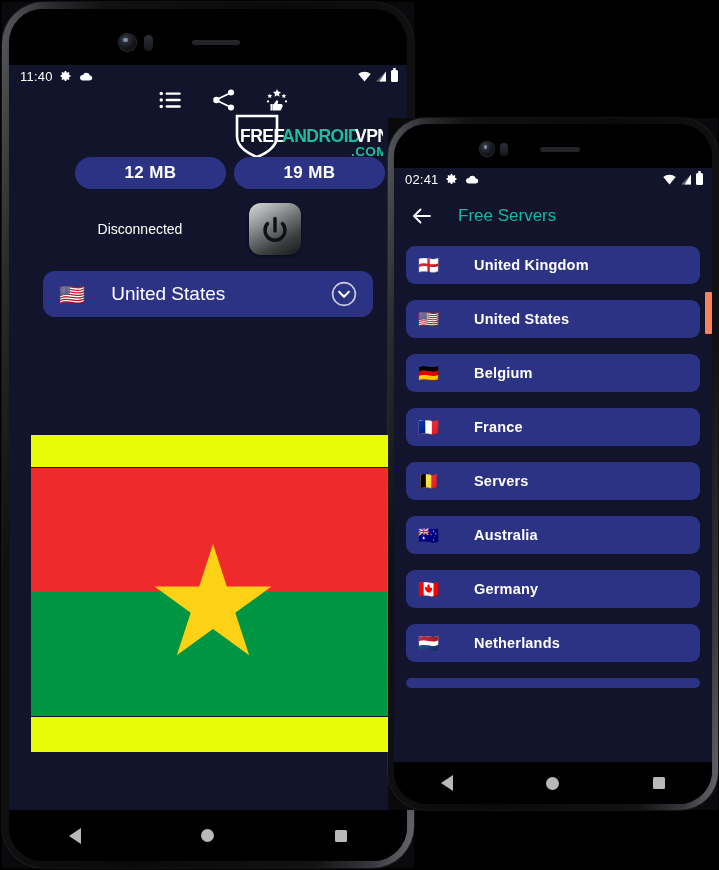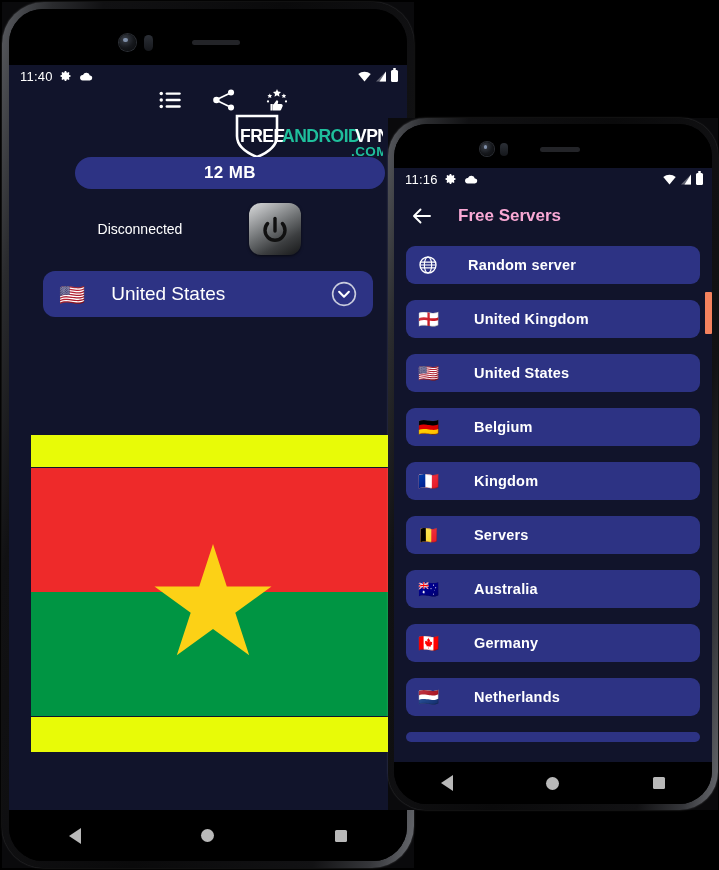--- a/index.html
+++ b/index.html
@@ -124,21 +124,21 @@
   #phone2 .notchbar { height: 44px; }
   #phone2 .cam { left: 86px; top: 18px; width: 14px; height: 14px; }
   #phone2 .sensor { left: 106px; top: 19px; width: 8px; height: 13px; border-radius:5px;
                     background: linear-gradient(#2b2f36,#15171b); }
   #phone2 .speaker { left: 146px; top: 23px; width: 40px; height: 5px; }
   #phone2 .screen { top: 44px; bottom: 42px; }
   #phone2 .navbar { height: 42px; }
 
   .appbar { display:flex; align-items:center; height: 52px; padding: 0 16px; }
   .back-arrow { width:24px; height:24px; cursor:pointer; }
-  .appbar-title { color:#f9a8d4; font-size:17px; margin-left: 24px; font-weight: bold; }
+  .appbar-title { color:#14b8a6; font-size:17px; margin-left: 24px; }
 
   .server-list { padding: 4px 12px 0 12px; position:relative; }
   .server-item {
     height: 38px; border-radius: 9px; background:#2d3384;
     display:flex; align-items:center; margin-bottom: 16px;
     padding: 0 12px; cursor:pointer;
   }
   .server-item:last-child { margin-bottom: 0; }
   .sv-flag { font-size: 17px; width: 26px; line-height:1; }
   .sv-globe { width:20px; height:20px; }
@@ -220,20 +220,21 @@
               <text x="7" y="29" font-family="Liberation Sans, sans-serif" font-size="17.5" font-weight="bold" fill="#ffffff" letter-spacing="-0.5">FREE</text>
               <text x="49" y="29" font-family="Liberation Sans, sans-serif" font-size="17.5" font-weight="bold" fill="#1fbf9c" letter-spacing="-0.5">ANDROID</text>
               <text x="122" y="29" font-family="Liberation Sans, sans-serif" font-size="17.5" font-weight="bold" fill="#ffffff" letter-spacing="-0.5">VPN</text>
               <text x="118" y="43" font-family="Liberation Sans, sans-serif" font-size="13.5" font-weight="bold" fill="#1fbf9c" letter-spacing="0.4">.COM</text>
             </svg>
           </div>
         </div>
 
         <div class="stats-row">
           <div class="pill">12 MB</div>
+          <div class="pill">19 MB</div>
         </div>
 
         <div class="conn-row">
           <div class="conn-status">Disconnected</div>
           <div class="powerbtn">
             <svg width="34" height="34" viewBox="0 0 34 34">
               <path d="M9.6 11.5a10 10 0 1 0 14.8 0" fill="none" stroke="#101010" stroke-width="3.4" stroke-linecap="round"></path>
               <line x1="17" y1="6.5" x2="17" y2="19" stroke="#101010" stroke-width="3.4" stroke-linecap="round"></line>
             </svg>
           </div>
@@ -273,21 +274,21 @@
       <div class="notchbar">
         <div class="cam"></div>
         <div class="sensor"></div>
         <div class="speaker"></div>
       </div>
 
       <div class="screen">
 
         <div class="statusbar">
           <div class="sb-left">
-            <span class="sb-time">11:16</span>
+            <span class="sb-time">02:41</span>
             <svg class="ico-gear" viewBox="0 0 24 24">
               <path fill="#fff" d="M12 8.5A3.5 3.5 0 1 0 12 15.5 3.5 3.5 0 1 0 12 8.5zM21 13.5v-3l-2.6-.5a6.9 6.9 0 0 0-.8-1.9l1.5-2.2-2.1-2.1-2.2 1.5a6.9 6.9 0 0 0-1.9-.8L12.5 2h-3l-.5 2.6a6.9 6.9 0 0 0-1.9.8L4.9 3.9 2.8 6l1.5 2.2a6.9 6.9 0 0 0-.8 1.9L1 10.5v3l2.5.5c.2.7.4 1.3.8 1.9L2.8 18l2.1 2.1 2.2-1.5c.6.4 1.2.6 1.9.8l.5 2.6h3l.5-2.6c.7-.2 1.3-.4 1.9-.8l2.2 1.5 2.1-2.1-1.5-2.2c.4-.6.6-1.2.8-1.9z"></path>
             </svg>
             <svg class="ico-cloud" viewBox="0 0 24 18">
               <path fill="#fff" d="M6 17h12.5a4.5 4.5 0 0 0 .4-9A6.5 6.5 0 0 0 6.6 7 5 5 0 0 0 6 17z"></path>
             </svg>
           </div>
           <div class="sb-right">
             <svg class="ico-wifi" viewBox="0 0 24 20">
               <path fill="#fff" d="M12 19 23.5 5.2A18.5 18.5 0 0 0 .5 5.2z"></path>
@@ -302,47 +303,39 @@
 
         <div class="appbar">
           <svg class="back-arrow" viewBox="0 0 24 24">
             <path d="M20 12H4.5M10.5 5.5 4 12l6.5 6.5" fill="none" stroke="#ffffff" stroke-width="1.9" stroke-linecap="round" stroke-linejoin="round"></path>
           </svg>
           <div class="appbar-title">Free Servers</div>
         </div>
 
         <div class="server-list">
 
-          <div class="server-item">
-            <svg class="sv-globe" viewBox="0 0 24 24">
-              <circle cx="12" cy="12" r="9.6" fill="none" stroke="#ffffff" stroke-width="1.6"></circle>
-              <ellipse cx="12" cy="12" rx="4.4" ry="9.6" fill="none" stroke="#ffffff" stroke-width="1.4"></ellipse>
-              <path d="M2.8 8.5h18.4M2.8 15.5h18.4M2.4 12h19.2" stroke="#ffffff" stroke-width="1.4" fill="none"></path>
-            </svg>
-            <span class="sv-name">Random server</span>
-          </div>
 
           <div class="server-item">
             <span class="sv-flag">🏴󠁧󠁢󠁥󠁮󠁧󠁿</span>
             <span class="sv-name">United Kingdom</span>
           </div>
 
           <div class="server-item">
             <span class="sv-flag">🇺🇸</span>
             <span class="sv-name">United States</span>
           </div>
 
           <div class="server-item">
             <span class="sv-flag">🇩🇪</span>
             <span class="sv-name">Belgium</span>
           </div>
 
           <div class="server-item">
             <span class="sv-flag">🇫🇷</span>
-            <span class="sv-name">Kingdom</span>
+            <span class="sv-name">France</span>
           </div>
 
           <div class="server-item">
             <span class="sv-flag">🇧🇪</span>
             <span class="sv-name">Servers</span>
           </div>
 
           <div class="server-item">
             <span class="sv-flag">🇦🇺</span>
             <span class="sv-name">Australia</span>

